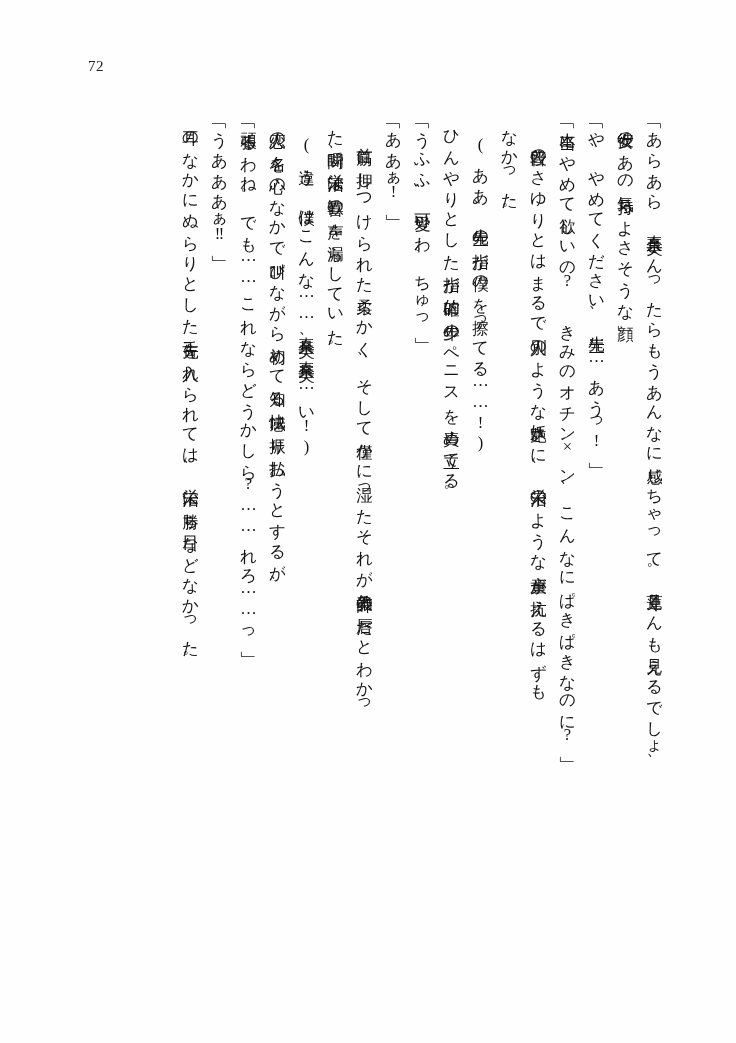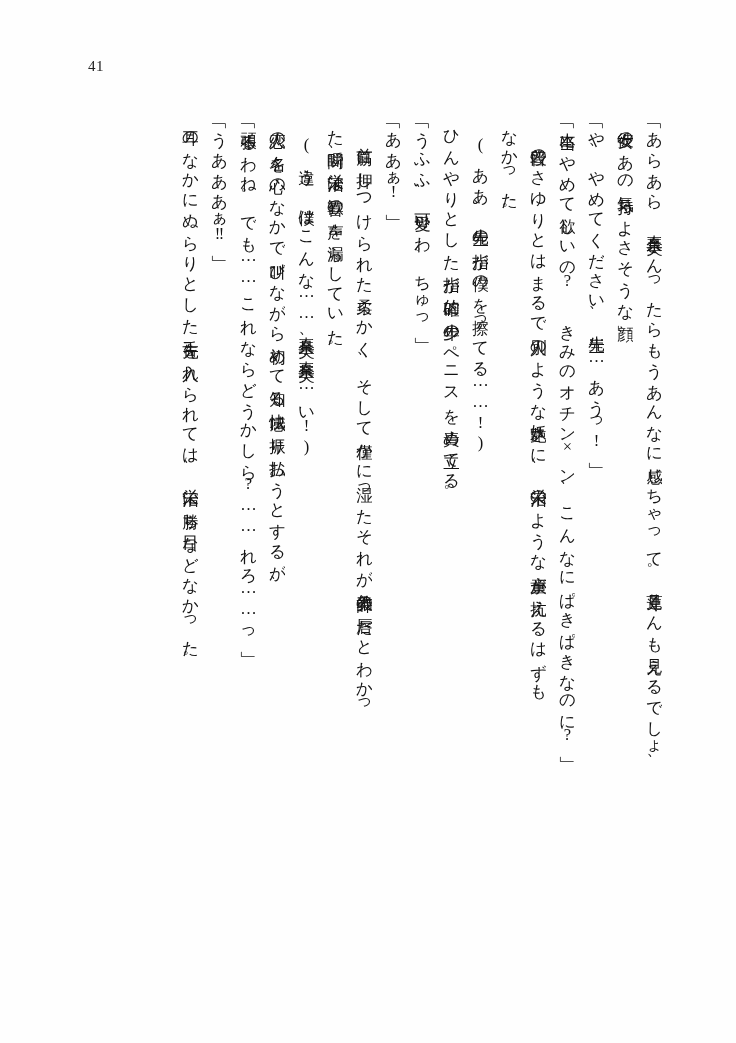--- a/index.html
+++ b/index.html
@@ -61,21 +61,21 @@
   }
   .line.indent {
     padding-top: 17px;
     box-sizing: border-box;
   }
 </style>
 </head>
 <body>
 
 <div class="page">
-  <div class="page-number">41</div>
+  <div class="page-number">72</div>
   <div class="text-body">
       <div class="line">「あらあら、真奈美さんったらもうあんなに感じちゃって。蓮見くんも見えるでしょ、</div>
       <div class="line">彼女のあの気持ちよさそうな顔」</div>
       <div class="line">「や、やめてください、先生……あうっ!」</div>
       <div class="line">「本当にやめて欲しいの? きみのオチン×ン、こんなにぱきぱきなのに?」</div>
       <div class="line indent">普段のさゆりとはまるで別人のような妖艶さに、栄治のような童貞が抗えるはずも</div>
       <div class="line">なかった。</div>
       <div class="line indent">(ああ、先生の指が僕のを擦ってる……!)</div>
       <div class="line">ひんやりとした指が的確に少年のペニスを責め立てる。</div>
       <div class="line">「うふふ、可愛いわ。ちゅっ」</div>

